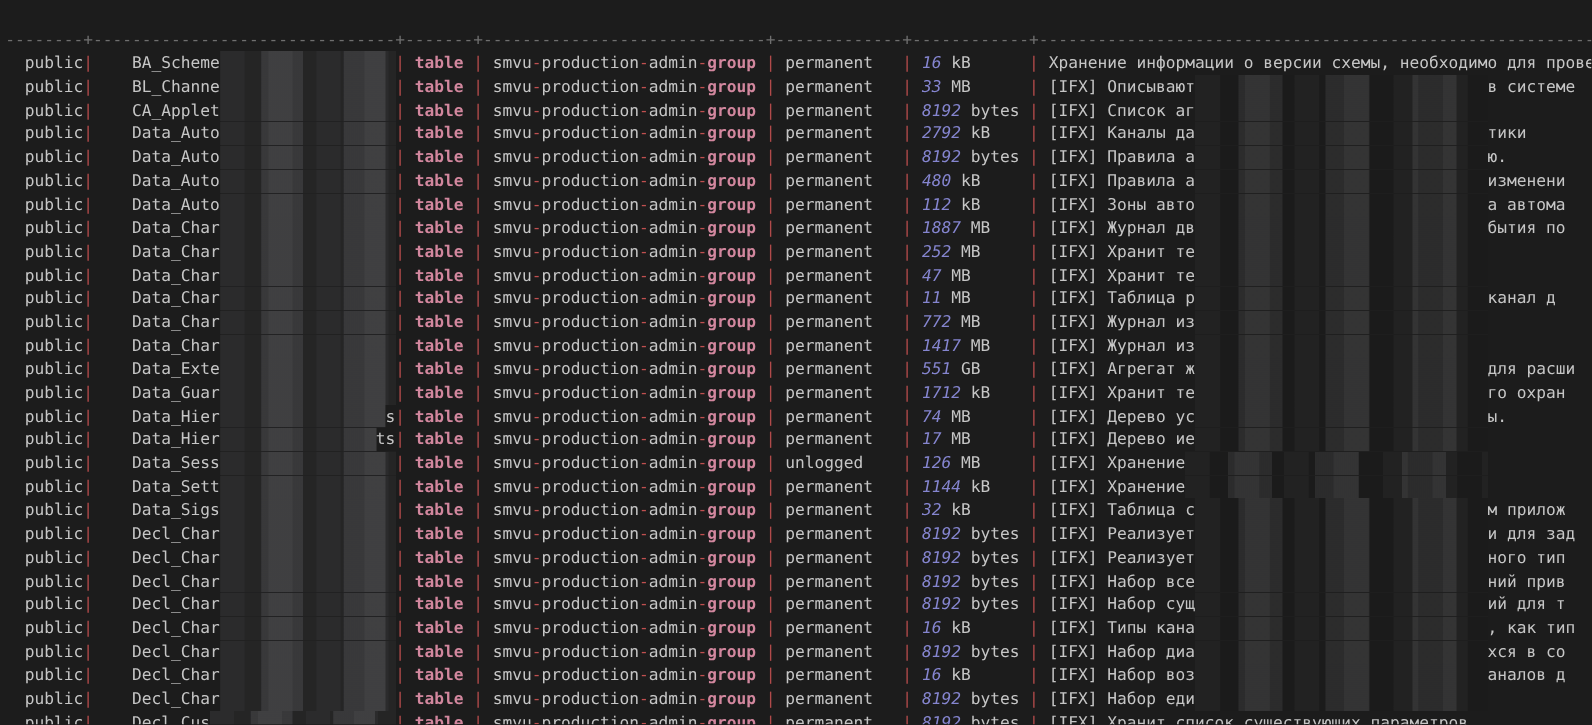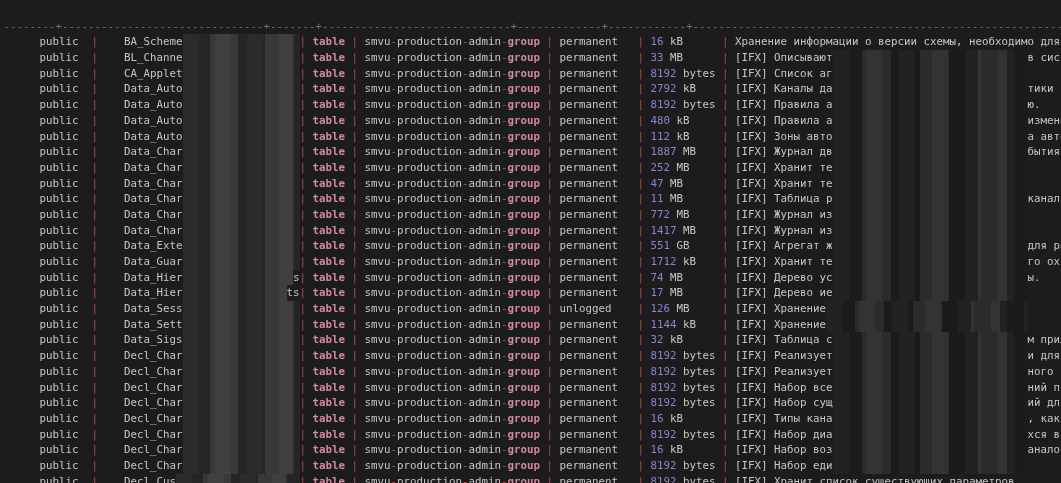--- a/index.html
+++ b/index.html
@@ -10,31 +10,31 @@
     padding:3px 0 0 3.5px;
     overflow:hidden;
     background:#1c1c1c;
     font-family:"DejaVu Sans Mono","Liberation Mono",monospace;
     font-size:10.8px;
     line-height:15.7px;
     color:#c6c6c6;
   }
   .line{white-space:pre;height:15.7px;overflow:hidden;}
   .cell{display:inline-block;vertical-align:top;overflow:hidden;white-space:pre;}
-  .c-schema{width:8ch;text-align:left;margin-left:36px;}
+  .c-schema{width:8ch;text-align:right;}
   .c-name{width:31ch;text-align:right;}
   .c-type{width:7ch;text-align:center;}
   .c-owner{width:29ch;text-align:center;}
   .c-pers{width:13ch;text-align:left;}
   .c-size{width:12ch;text-align:left;}
   .pipe{color:#b14a4a;}
   .sep{color:#6f6f6f;letter-spacing:0;}
   .pink{color:#d2879e;font-weight:bold;}
   .hyph{color:#c05050;}
-  .num{color:#8585cf;}
+  .num{color:#8585cf;font-style:italic;}
   .censor{display:inline-block;height:15.7px;vertical-align:top;}
   .censor-name{
     background-image:
       repeating-conic-gradient(rgba(125,125,130,0.12) 0% 25%, rgba(0,0,0,0.22) 0% 50%),
       repeating-conic-gradient(#2f2f30 0% 25%, #373738 0% 50%);
     background-size:55px 55px,32px 32px;
   }
   .censor-desc{
     background-image:
       repeating-conic-gradient(rgba(110,110,115,0.10) 0% 25%, rgba(0,0,0,0.25) 0% 50%),

